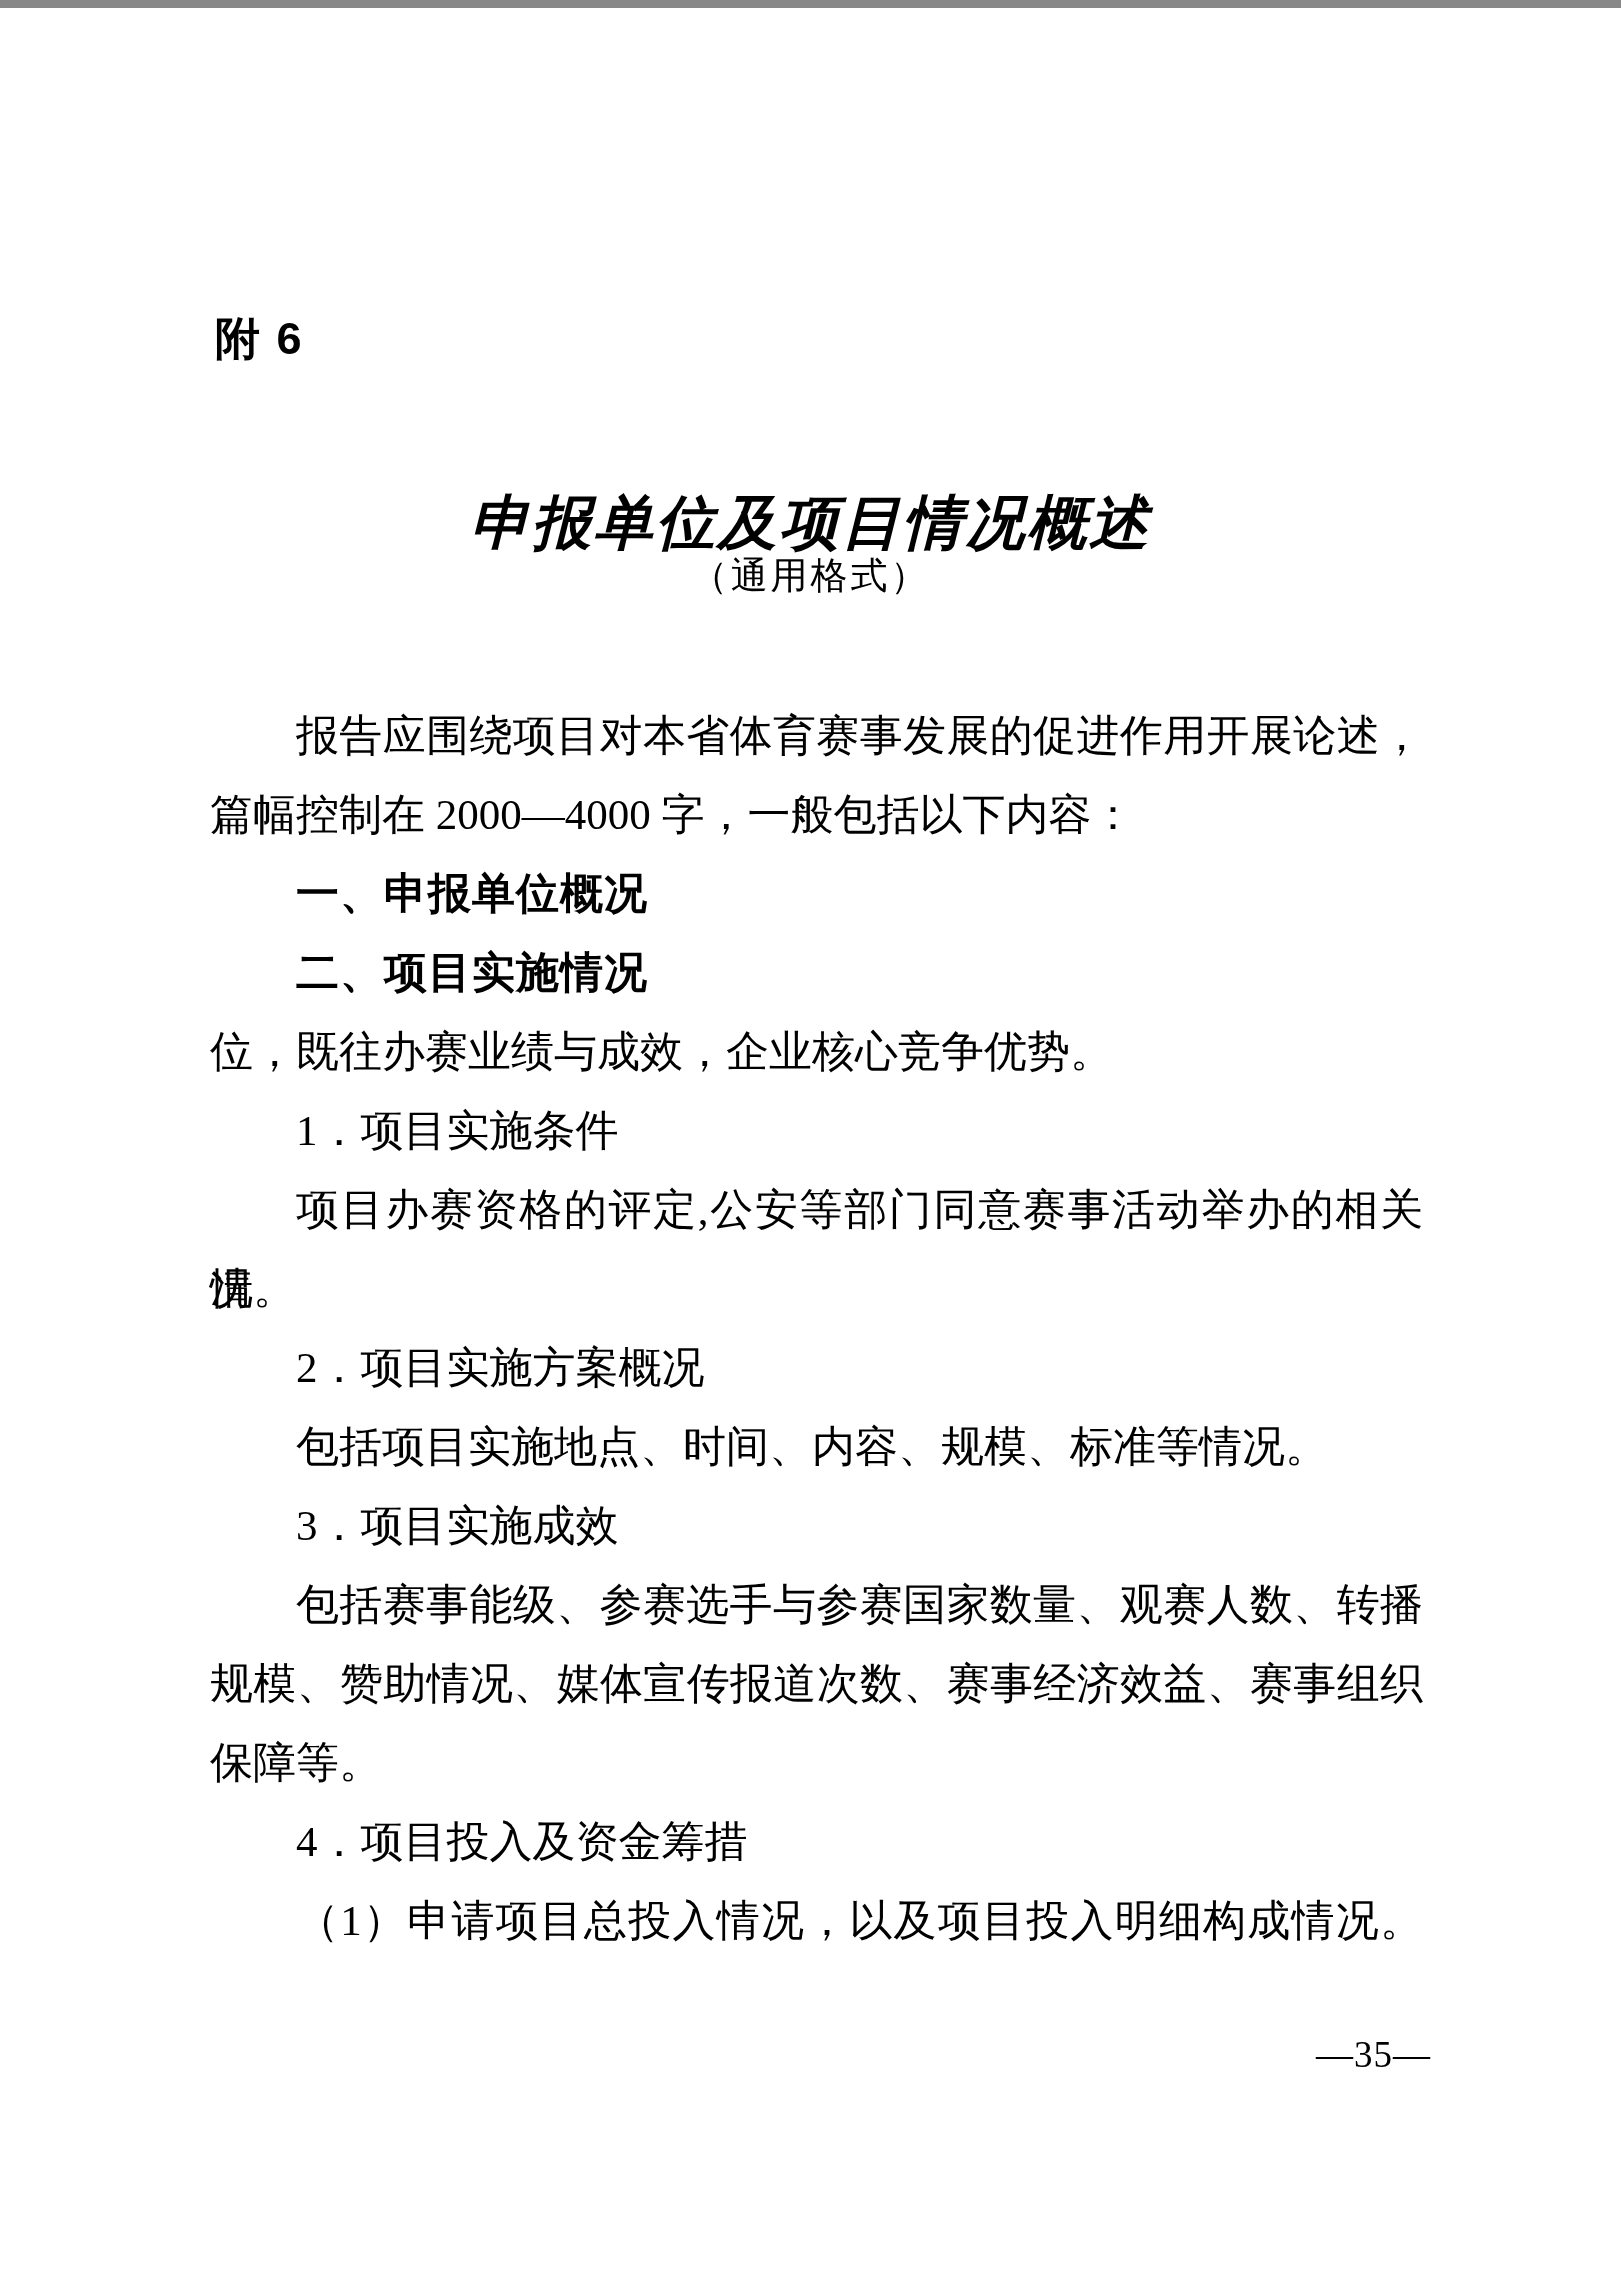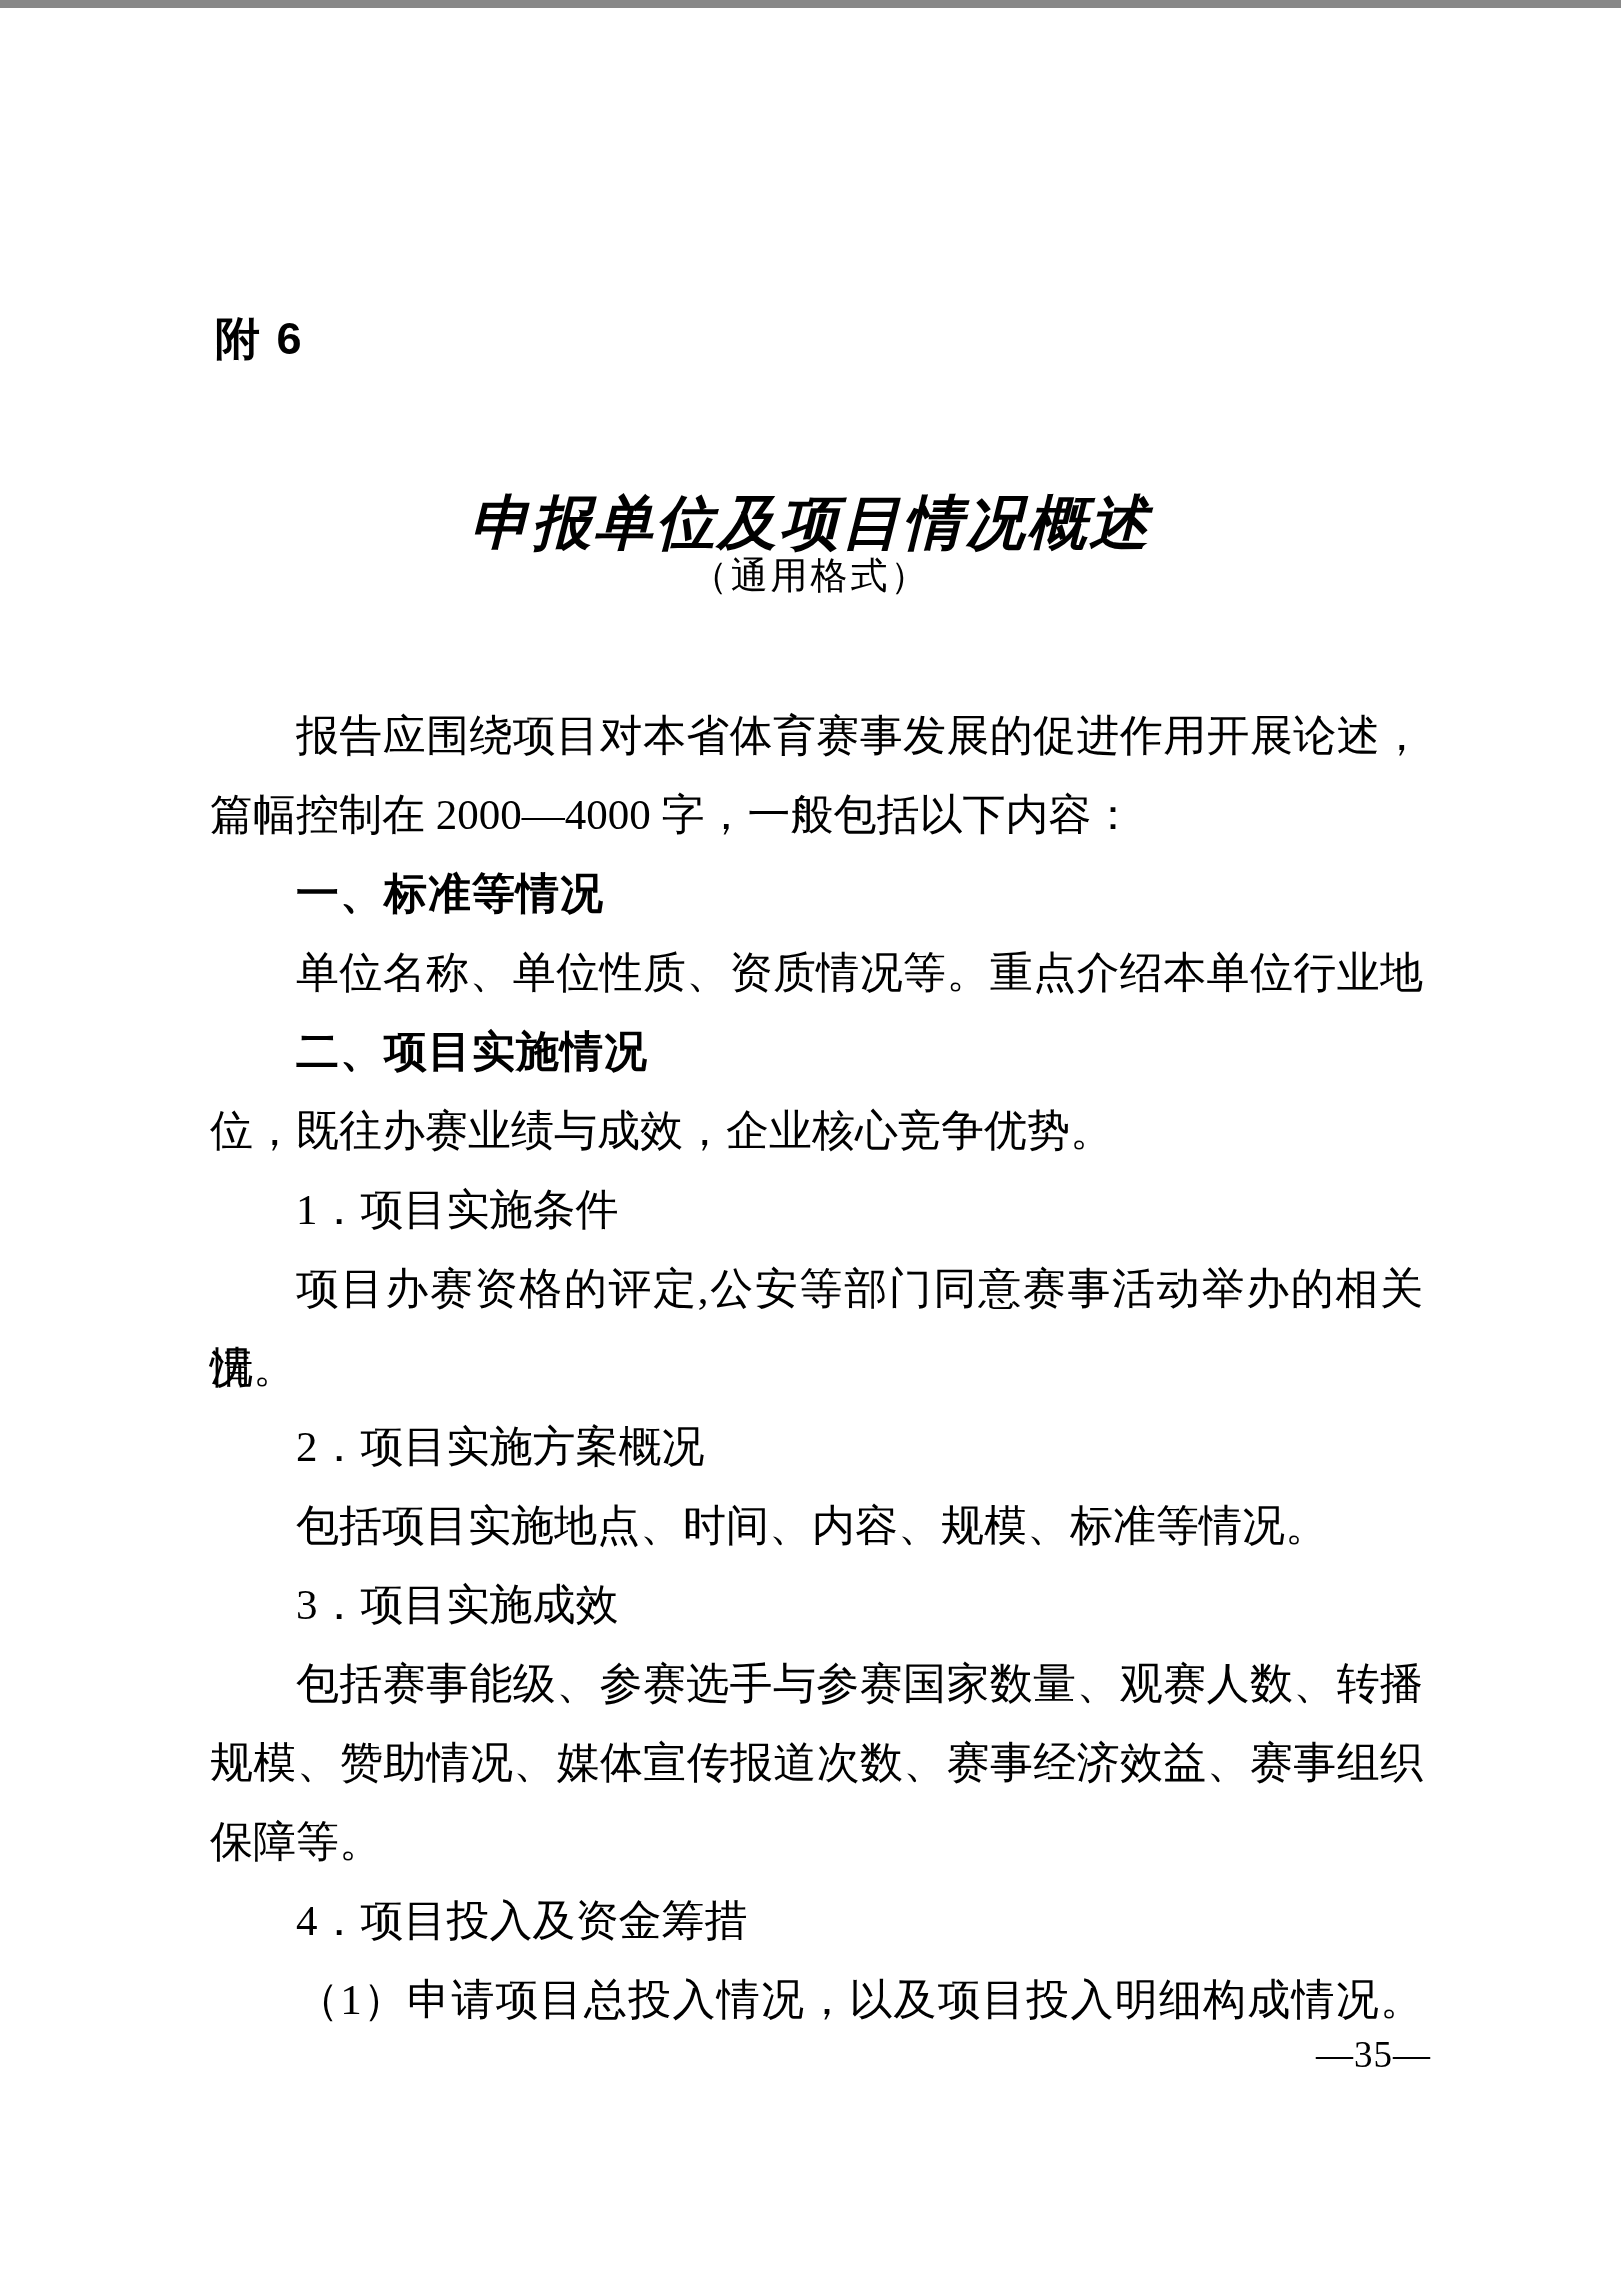--- a/index.html
+++ b/index.html
@@ -91,22 +91,21 @@
 
   <div class="attachment-label">附 6</div>
 
   <h1 class="doc-title">申报单位及项目情况概述</h1>
 
   <div class="doc-subtitle">（通用格式）</div>
 
   <div class="doc-body">
     <div class="line indent fill">报告应围绕项目对本省体育赛事发展的促进作用开展论述，</div>
     <div class="line">篇幅控制在 2000—4000 字，一般包括以下内容：</div>
-    <div class="line indent heading">一、标准等情况</div>
-    <div class="line indent fill">单位名称、单位性质、资质情况等。重点介绍本单位行业地</div>
+    <div class="line indent heading">一、申报单位概况</div>
     <div class="line indent heading">二、项目实施情况</div>
     <div class="line">位，既往办赛业绩与成效，企业核心竞争优势。</div>
     <div class="line indent">1．项目实施条件</div>
     <div class="line indent fill">项目办赛资格的评定,公安等部门同意赛事活动举办的相关情</div>
     <div class="line">况。</div>
     <div class="line indent">2．项目实施方案概况</div>
     <div class="line indent">包括项目实施地点、时间、内容、规模、标准等情况。</div>
     <div class="line indent">3．项目实施成效</div>
     <div class="line indent fill">包括赛事能级、参赛选手与参赛国家数量、观赛人数、转播</div>
     <div class="line fill">规模、赞助情况、媒体宣传报道次数、赛事经济效益、赛事组织</div>

